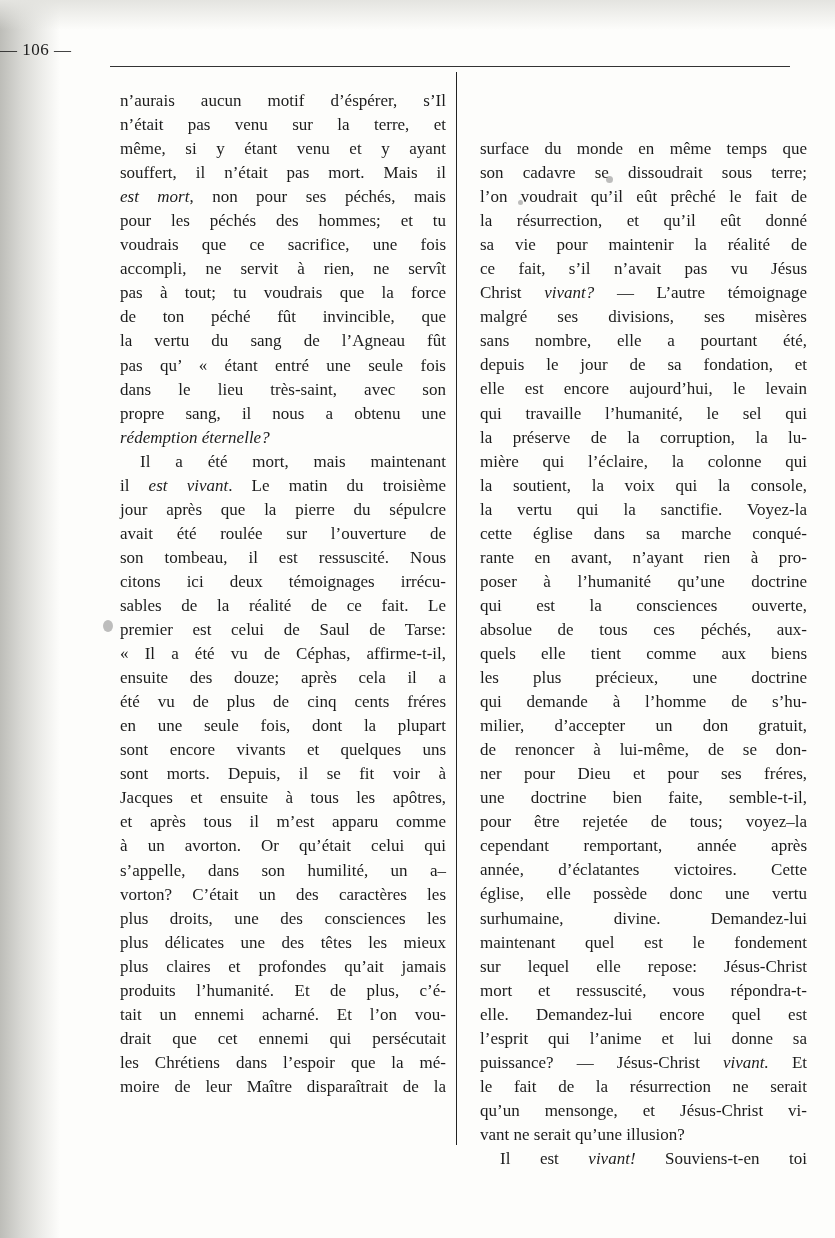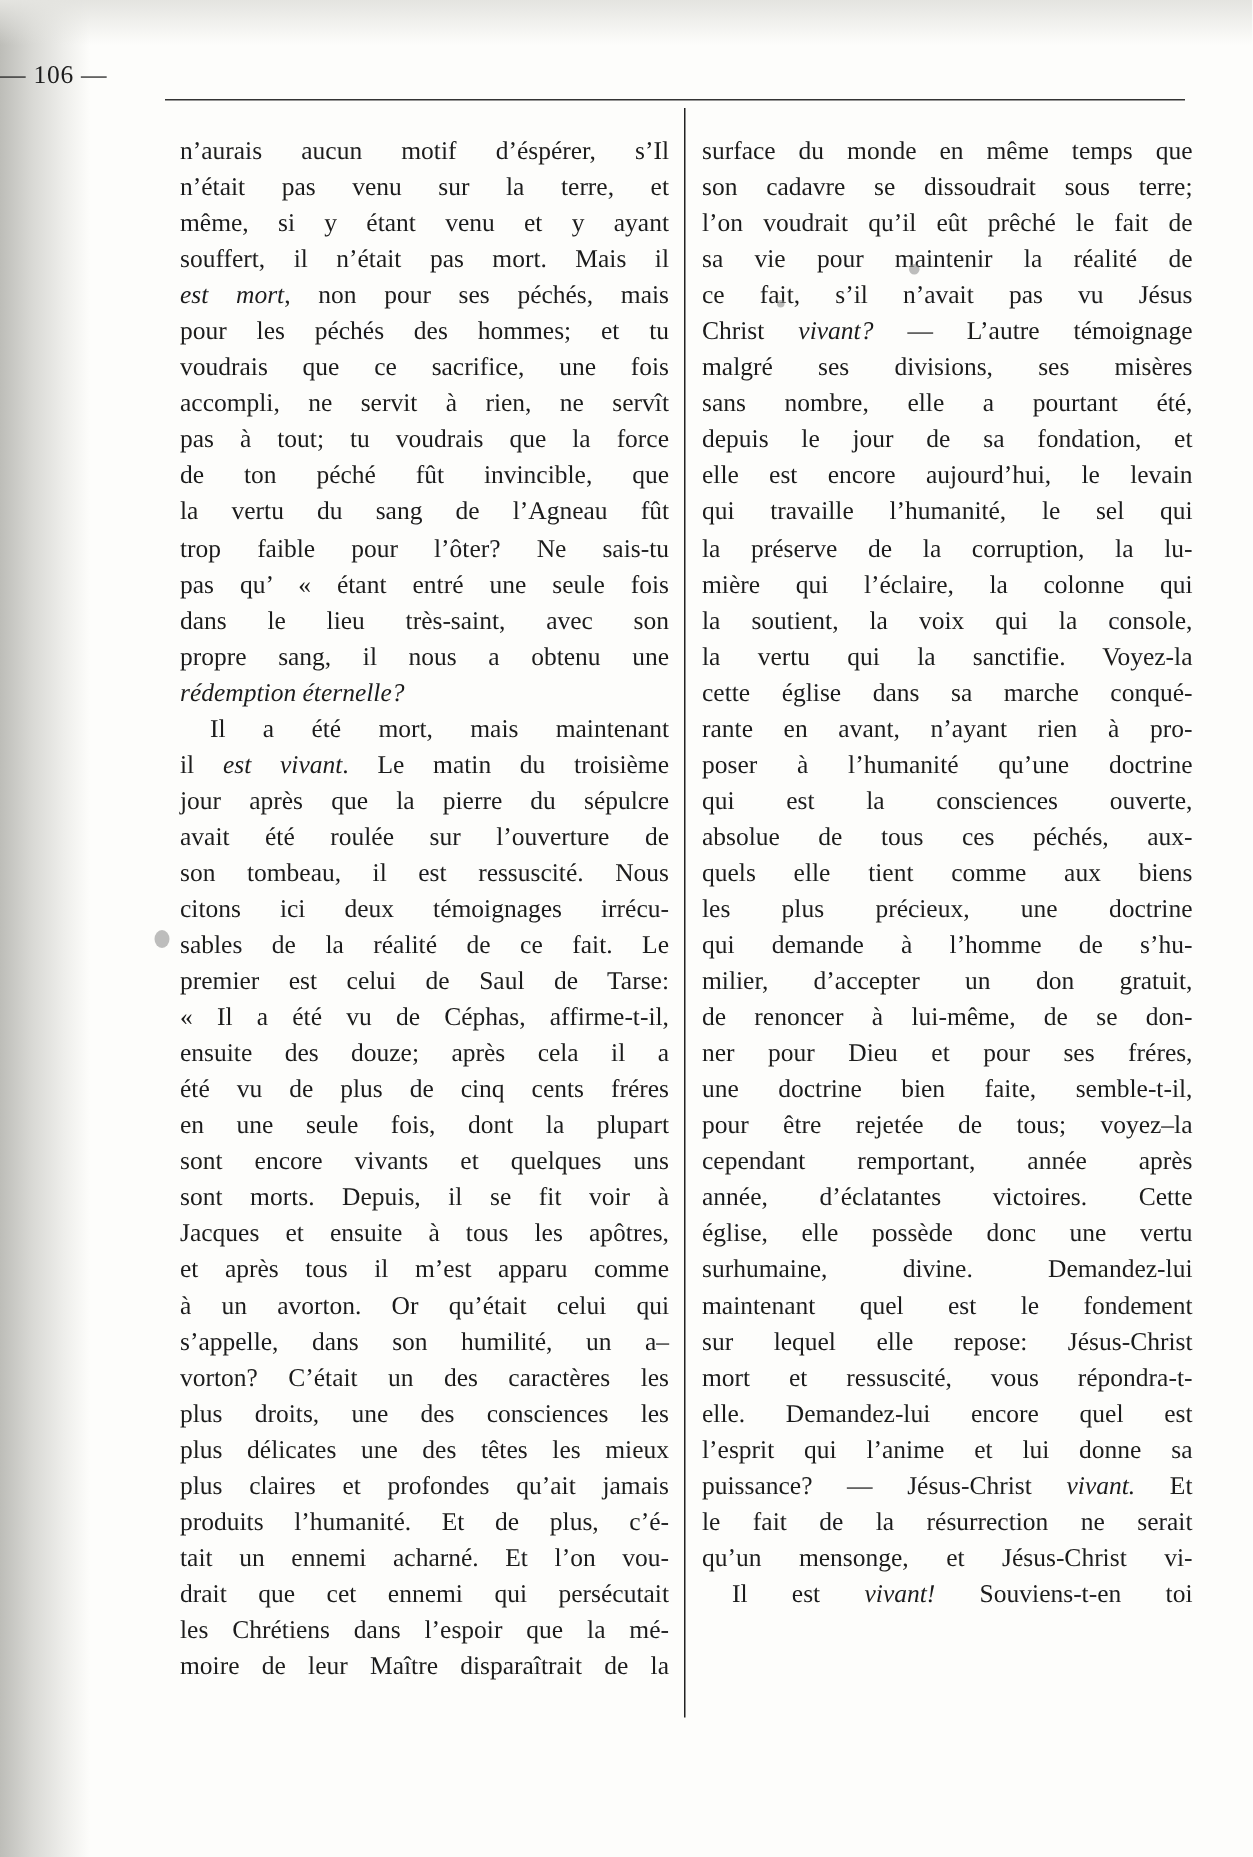--- a/index.html
+++ b/index.html
@@ -31,21 +31,21 @@
     position: absolute; left: 456px; top: 72px; width: 0; height: 1073px;
     border-left: 1.5px solid #222;
   }
   .column {
     position: absolute; top: 89px;
     font-family: "Liberation Serif", serif;
     font-size: 17px;
     line-height: 24.05px;
   }
   .col-left { left: 120px; width: 326px; }
-  .col-right { left: 468px; width: 327px; }
+  .col-right { left: 480px; width: 327px; margin-top: 48px; }
   .line {
     display: block; white-space: nowrap;
     text-align: justify; text-align-last: justify;
     height: 24.05px;
   }
   .line.last { text-align-last: left; }
   .line.indent { padding-left: 20px; }
   .line em { font-style: italic; }
   .speck { position: absolute; border-radius: 50%; background: #888; opacity: 0.55; }
 </style>
@@ -64,21 +64,20 @@
     <span class="line"><span>n’était pas venu sur la terre, et</span></span>
     <span class="line"><span>même, si y étant venu et y ayant</span></span>
     <span class="line"><span>souffert, il n’était pas mort. Mais il</span></span>
     <span class="line"><em>est mort</em><span>, non pour ses péchés, mais</span></span>
     <span class="line"><span>pour les péchés des hommes; et tu</span></span>
     <span class="line"><span>voudrais que ce sacrifice, une fois</span></span>
     <span class="line"><span>accompli, ne servit à rien, ne servît</span></span>
     <span class="line"><span>pas à tout; tu voudrais que la force</span></span>
     <span class="line"><span>de ton péché fût invincible, que</span></span>
     <span class="line"><span>la vertu du sang de l’Agneau fût</span></span>
-    <span class="line"><span>trop faible pour l’ôter? Ne sais-tu</span></span>
     <span class="line"><span>pas qu’ « étant entré une seule fois</span></span>
     <span class="line"><span>dans le lieu très-saint, avec son</span></span>
     <span class="line"><span>propre sang, il nous a obtenu une</span></span>
     <span class="line last"><em>rédemption éternelle?</em></span>
     <span class="line indent"><span>Il a été mort, mais maintenant</span></span>
     <span class="line"><span>il </span><em>est vivant</em><span>. Le matin du troisième</span></span>
     <span class="line"><span>jour après que la pierre du sépulcre</span></span>
     <span class="line"><span>avait été roulée sur l’ouverture de</span></span>
     <span class="line"><span>son tombeau, il est ressuscité. Nous</span></span>
     <span class="line"><span>citons ici deux témoignages irrécu-</span></span>
@@ -101,20 +100,21 @@
     <span class="line"><span>produits l’humanité. Et de plus, c’é-</span></span>
     <span class="line"><span>tait un ennemi acharné. Et l’on vou-</span></span>
     <span class="line"><span>drait que cet ennemi qui persécutait</span></span>
     <span class="line"><span>les Chrétiens dans l’espoir que la mé-</span></span>
     <span class="line"><span>moire de leur Maître disparaîtrait de la</span></span>
   </div>
 <div class="column col-right" id="col-right">
     <span class="line"><span>surface du monde en même temps que</span></span>
     <span class="line"><span>son cadavre se dissoudrait sous terre;</span></span>
     <span class="line"><span>l’on voudrait qu’il eût prêché le fait de</span></span>
+    <span class="line"><span>la résurrection, et qu’il eût donné</span></span>
     <span class="line"><span>sa vie pour maintenir la réalité de</span></span>
     <span class="line"><span>ce fait, s’il n’avait pas vu Jésus</span></span>
     <span class="line"><span>Christ </span><em>vivant?</em><span> — L’autre témoignage</span></span>
     <span class="line"><span>malgré ses divisions, ses misères</span></span>
     <span class="line"><span>sans nombre, elle a pourtant été,</span></span>
     <span class="line"><span>depuis le jour de sa fondation, et</span></span>
     <span class="line"><span>elle est encore aujourd’hui, le levain</span></span>
     <span class="line"><span>qui travaille l’humanité, le sel qui</span></span>
     <span class="line"><span>la préserve de la corruption, la lu-</span></span>
     <span class="line"><span>mière qui l’éclaire, la colonne qui</span></span>
@@ -138,18 +138,19 @@
     <span class="line"><span>église, elle possède donc une vertu</span></span>
     <span class="line"><span>surhumaine, divine. Demandez-lui</span></span>
     <span class="line"><span>maintenant quel est le fondement</span></span>
     <span class="line"><span>sur lequel elle repose: Jésus-Christ</span></span>
     <span class="line"><span>mort et ressuscité, vous répondra-t-</span></span>
     <span class="line"><span>elle. Demandez-lui encore quel est</span></span>
     <span class="line"><span>l’esprit qui l’anime et lui donne sa</span></span>
     <span class="line"><span>puissance? — Jésus-Christ </span><em>vivant.</em><span> Et</span></span>
     <span class="line"><span>le fait de la résurrection ne serait</span></span>
     <span class="line"><span>qu’un mensonge, et Jésus-Christ vi-</span></span>
+    <span class="line last"><span>vant ne serait qu’une illusion?</span></span>
     <span class="line indent"><span>Il est </span><em>vivant!</em><span> Souviens-t-en toi</span></span>
   </div>
 
 <div class="speck" style="left:103px;top:620px;width:10px;height:12px;"></div>
 <div class="speck" style="left:606px;top:176px;width:7px;height:7px;"></div>
 <div class="speck" style="left:518px;top:200px;width:5px;height:5px;"></div>
 
 </body></html>

